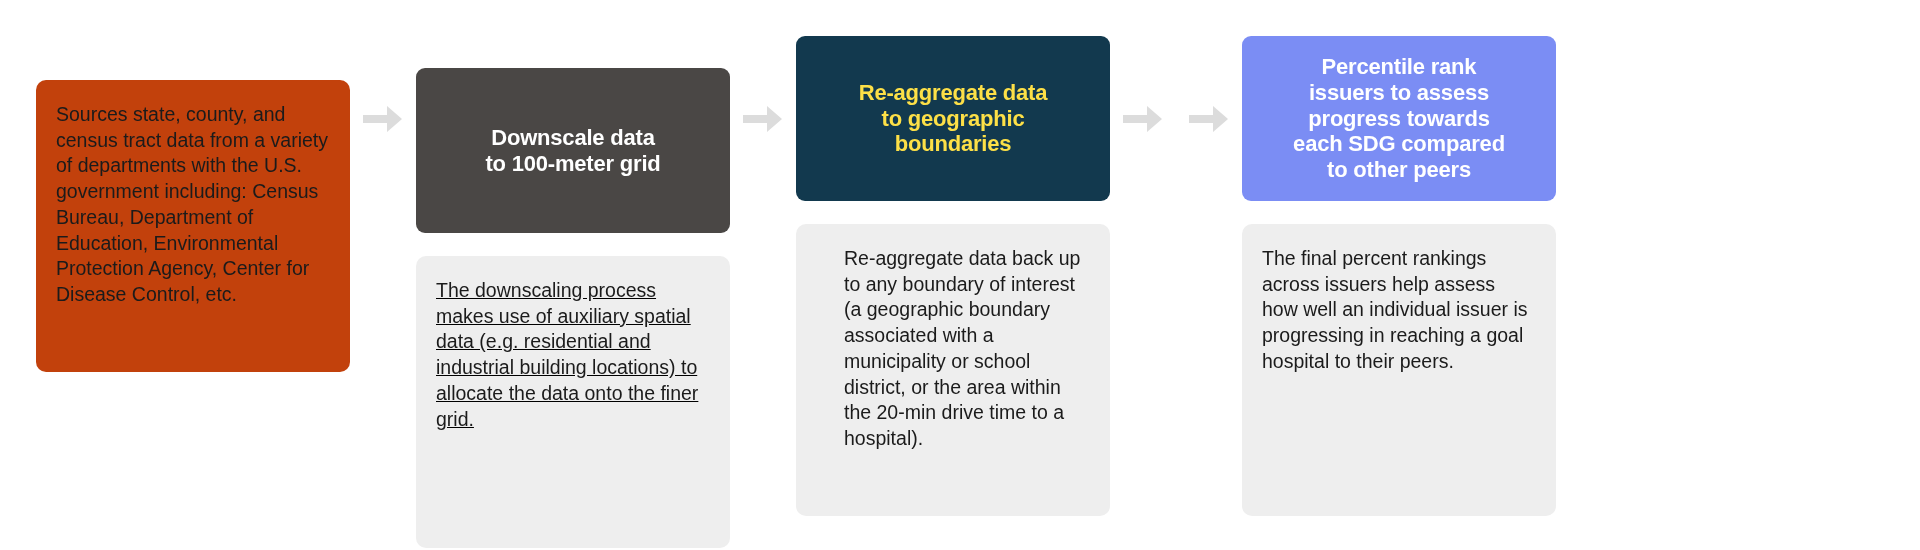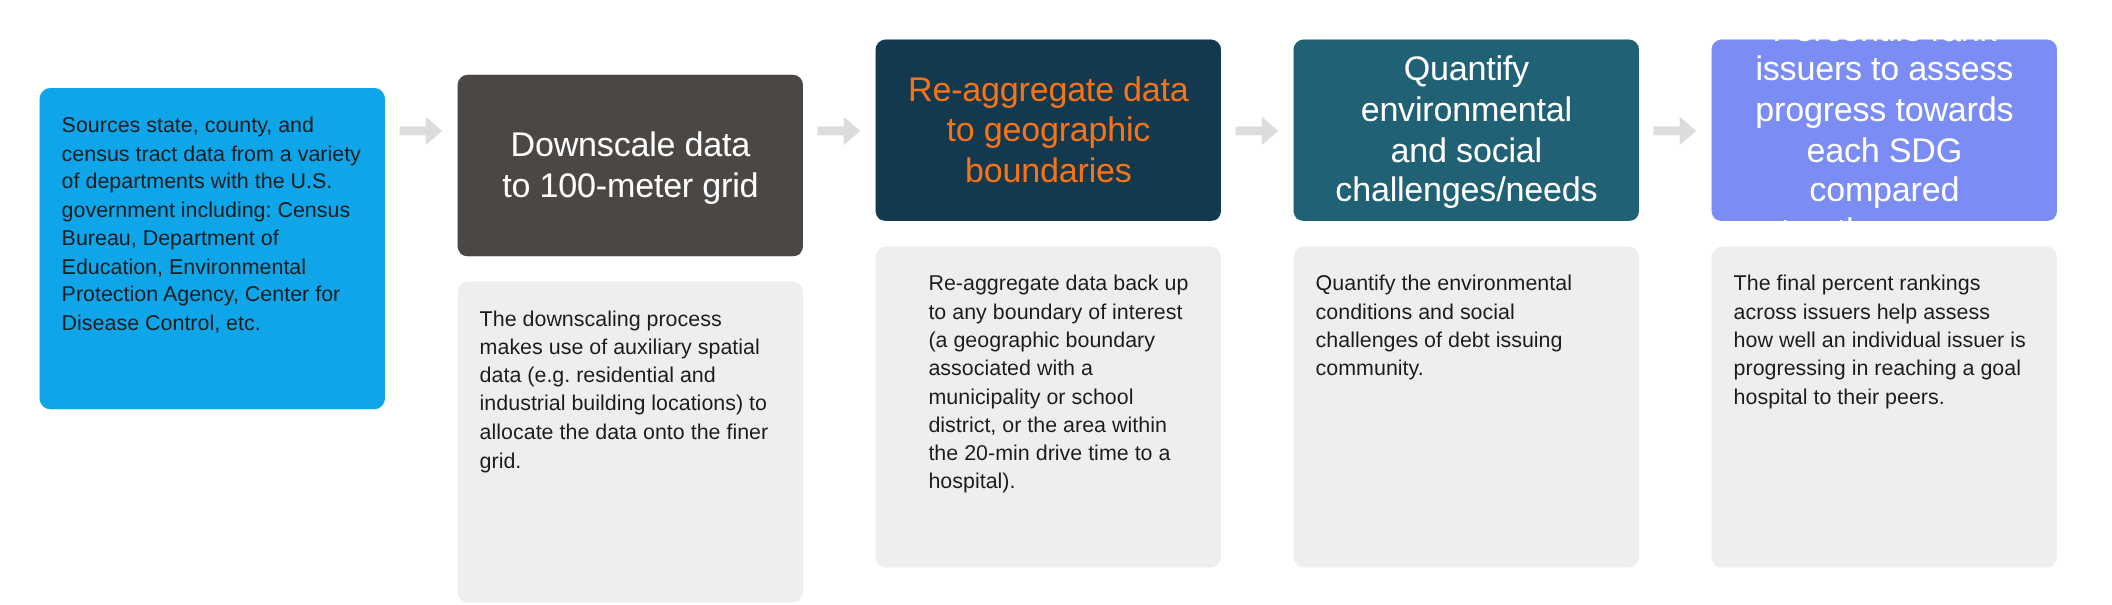--- a/index.html
+++ b/index.html
@@ -37,22 +37,22 @@
     border-radius: 9px;
     display: flex;
     align-items: center;
     justify-content: center;
     text-align: center;
     box-sizing: border-box;
     padding: 10px 14px;
   }
 
   .stage-title {
-    font-size: 31px;
-    font-weight: normal;
+    font-size: 22px;
+    font-weight: bold;
     line-height: 1.18;
     letter-spacing: -0.2px;
     white-space: pre-line;
   }
 
   .stage-body {
     margin-top: 23px;
     background: #eeeeee;
     border-radius: 10px;
     height: 292px;
@@ -81,80 +81,70 @@
   .spacer-right { flex: 0 0 36px; }
 </style>
 </head>
 <body style="background: rgb(255, 255, 255);">
 
 <div id="flow">
 
   <div class="spacer-left"></div>
 
   <div class="stage">
-    <div class="stage-body" style="background: #0ea5e9; margin-top: 44px;">
+    <div class="stage-body" style="background: #c2410c; margin-top: 44px;">
       <div class="stage-desc" style="color: rgb(27, 27, 27);">Sources state, county, and census tract data from a variety of departments with the U.S. government including: Census Bureau, Department of Education, Environmental Protection Agency, Center for Disease Control, etc.</div>
     </div>
   </div>
 
   <div class="arrow">
     <span>
       <svg width="40" height="30" viewBox="0 0 40 30" aria-hidden="true">
         <path d="M0 11 L24 11 L24 2 L39 15 L24 28 L24 19 L0 19 Z" fill="#dcdcdc"></path>
       </svg>
     </span>
   </div>
 
   <div class="stage">
     <div class="stage-header" style="background: rgb(74, 71, 69); margin-top: 32px;">
       <div class="stage-title" style="color: rgb(255, 255, 255);">Downscale data
 to 100-meter grid</div>
     </div>
-    <div class="stage-body" style="background: rgb(238, 238, 238);">
+    <div class="stage-body" style="background: rgb(238, 238, 238); text-decoration: underline;">
       <div class="stage-desc" style="color: rgb(27, 27, 27);">The downscaling process makes use of auxiliary spatial data (e.g. residential and industrial building locations) to allocate the data onto the finer grid.</div>
     </div>
   </div>
 
   <div class="arrow">
     <span>
       <svg width="40" height="30" viewBox="0 0 40 30" aria-hidden="true">
         <path d="M0 11 L24 11 L24 2 L39 15 L24 28 L24 19 L0 19 Z" fill="#dcdcdc"></path>
       </svg>
     </span>
   </div>
 
   <div class="stage">
     <div class="stage-header" style="background: rgb(18, 57, 78);">
-      <div class="stage-title" style="color: #f97316;">Re-aggregate data
+      <div class="stage-title" style="color: #fde047;">Re-aggregate data
 to geographic
 boundaries</div>
     </div>
     <div class="stage-body" style="background: rgb(238, 238, 238); padding-left: 48px;">
       <div class="stage-desc" style="color: rgb(27, 27, 27);">Re-aggregate data back up to any boundary of interest (a geographic boundary associated with a municipality or school district, or the area within the 20-min drive time to a hospital).</div>
     </div>
   </div>
 
   <div class="arrow">
     <span>
       <svg width="40" height="30" viewBox="0 0 40 30" aria-hidden="true">
         <path d="M0 11 L24 11 L24 2 L39 15 L24 28 L24 19 L0 19 Z" fill="#dcdcdc"></path>
       </svg>
     </span>
   </div>
 
-  <div class="stage">
-    <div class="stage-header" style="background: rgb(33, 97, 117);">
-      <div class="stage-title" style="color: rgb(255, 255, 255);">Quantify environmental
-and social
-challenges/needs</div>
-    </div>
-    <div class="stage-body" style="background: rgb(238, 238, 238);">
-      <div class="stage-desc" style="color: rgb(27, 27, 27);">Quantify the environmental conditions and social challenges of debt issuing community.</div>
-    </div>
-  </div>
 
   <div class="arrow">
     <span>
       <svg width="40" height="30" viewBox="0 0 40 30" aria-hidden="true">
         <path d="M0 11 L24 11 L24 2 L39 15 L24 28 L24 19 L0 19 Z" fill="#dcdcdc"></path>
       </svg>
     </span>
   </div>
 
   <div class="stage">

